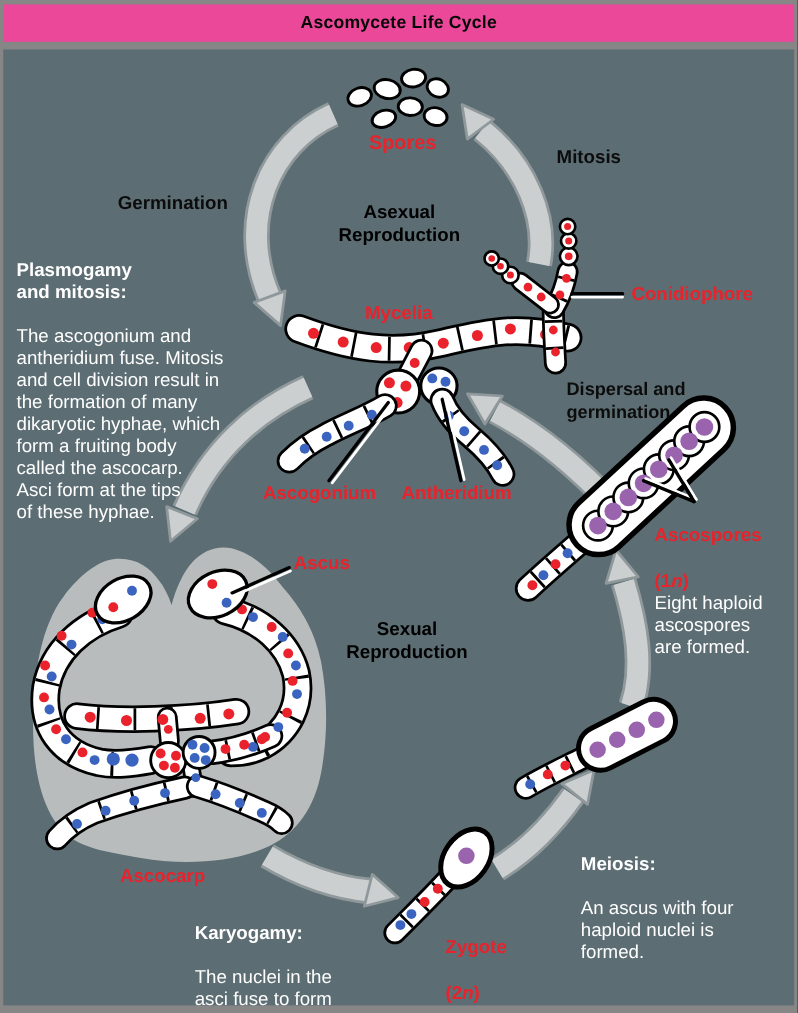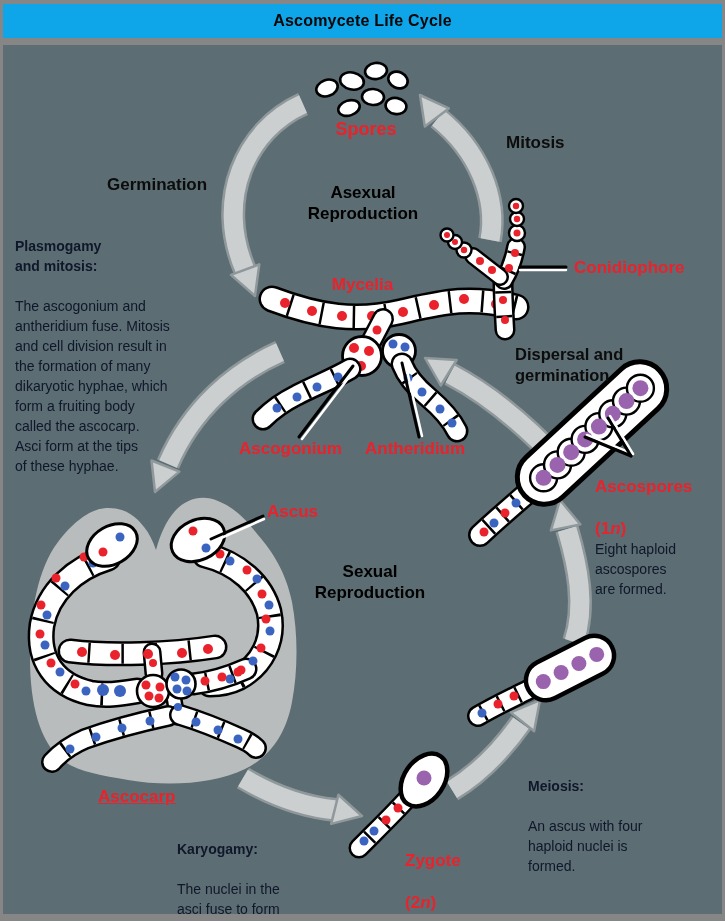--- a/index.html
+++ b/index.html
@@ -1,28 +1,28 @@
 <!DOCTYPE html>
 <html><head>
 <meta charset="utf-8">
 <style>
   html,body{margin:0;padding:0;background:#444;}
   .stage{position:relative;width:725px;height:921px;background:#868686;
          font-family:"Liberation Sans",sans-serif;overflow:hidden;}
   .titlebar{position:absolute;left:3px;top:4px;width:719px;height:34px;
-            background:#0ea5e9;display:flex;align-items:center;justify-content:center;}
+            background:#ec4899;display:flex;align-items:center;justify-content:center;}
   .titlebar span{font-weight:bold;font-size:16px;color:#060606;letter-spacing:.2px;}
   .canvas{position:absolute;left:3px;top:45px;width:719px;height:869px;background:#5c6d73;}
   svg.overlay{position:absolute;left:0;top:0;width:725px;height:921px;}
   .lbl{position:absolute;font-weight:bold;color:#0c0c0c;white-space:pre-line;}
   .red{color:#e9222b;}
   .blue{color:#000000;}
   .s17{font-size:17px;line-height:21px;}
   .s18{font-size:18px;line-height:21px;}
-  .note{position:absolute;color:#0f172a;font-size:14px;line-height:20px;white-space:pre-line;}
+  .note{position:absolute;color:#ffffff;font-size:17px;line-height:20px;white-space:pre-line;}
   .note .h{font-weight:bold;white-space:pre-line;}
   .ctr{text-align:center;}
   .it{font-style:italic;}
   
   .a-out{fill:none;stroke:#8f989b;stroke-width:24;}
   .a-in{fill:none;stroke:#cccfd0;stroke-width:19;}
   .a-head{fill:#cccfd0;stroke:#8f989b;stroke-width:2.5;stroke-linejoin:round;}
   .t-out{fill:none;stroke:#000;stroke-linecap:round;}
   .t-in{fill:none;stroke:#fff;stroke-linecap:round;}
   .t-sep{fill:none;stroke:#000;stroke-linecap:butt;}
@@ -427,21 +427,21 @@
   <div class="lbl blue s17 ctr" style="left:304px;top:561px;width:132px;">Sexual
 Reproduction</div>
 
   <div class="note" style="left:528px;top:756px;width:165px;">
     <div class="h">Meiosis:</div>
     <div>An ascus with four
 haploid nuclei is
 formed.</div>
   </div>
 
-  <div class="lbl red s17" style="left:98px;top:786px;text-decoration:underline;">Ascocarp</div>
+  <div class="lbl red s17" style="left:109px;top:786px;">Ascocarp</div>
 
   <div class="note" style="left:177px;top:819px;width:150px;">
     <div class="h">Karyogamy:</div>
     <div>The nuclei in the
 asci fuse to form
 a diploid zygote.</div>
   </div>
 
   <div class="lbl red s17" style="left:405px;top:829px;">
     <div><span>Zygote</span></div>

